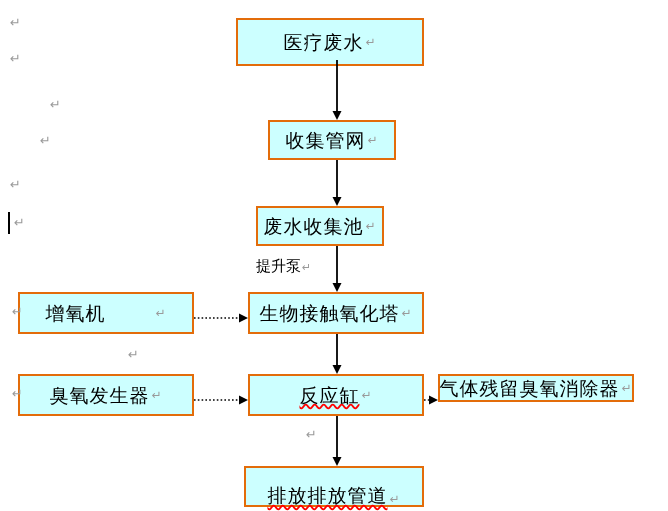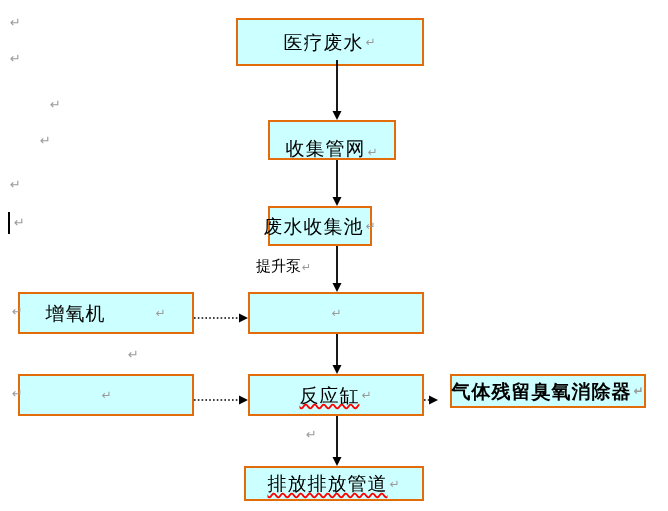--- a/index.html
+++ b/index.html
@@ -79,47 +79,49 @@
   }
 </style>
 </head>
 <body>
 
 <div id="canvas">
     <div class="node" style="left: 236px; top: 18px; width: 188px; height: 48px; background: rgb(204, 255, 255); border-color: rgb(227, 108, 10);">
       <span class="label-text">医疗废水</span>
       <span class="pilcrow" style="color: rgb(154, 154, 154);">↵</span>
     </div>
-    <div class="node" style="left: 268px; top: 120px; width: 128px; height: 40px; background: rgb(204, 255, 255); border-color: rgb(227, 108, 10); align-items: flex-end;">
+    <div class="node" style="left: 268px; top: 120px; width: 128px; height: 40px; background: rgb(204, 255, 255); border-color: rgb(227, 108, 10);">
       <span class="label-text">收集管网</span>
       <span class="pilcrow" style="color: rgb(154, 154, 154);">↵</span>
     </div>
-    <div class="node" style="left: 268px; top: 206px; width: 104px; height: 40px; background: rgb(204, 255, 255); border-color: rgb(227, 108, 10);">
+    <div class="node" style="left: 256px; top: 206px; width: 128px; height: 40px; background: rgb(204, 255, 255); border-color: rgb(227, 108, 10);">
       <span class="label-text">废水收集池</span>
       <span class="pilcrow" style="color: rgb(154, 154, 154);">↵</span>
     </div>
     <div class="node" style="left: 248px; top: 292px; width: 176px; height: 42px; background: rgb(204, 255, 255); border-color: rgb(227, 108, 10);">
+      <span class="label-text">生物接触氧化塔</span>
       <span class="pilcrow" style="color: rgb(154, 154, 154);">↵</span>
     </div>
     <div class="node" style="left: 18px; top: 292px; width: 176px; height: 42px; background: rgb(204, 255, 255); border-color: rgb(227, 108, 10); gap: 48px;">
       <span class="label-text">增氧机</span>
       <span class="pilcrow" style="color: rgb(154, 154, 154);">↵</span>
     </div>
     <div class="node" style="left: 18px; top: 374px; width: 176px; height: 42px; background: rgb(204, 255, 255); border-color: rgb(227, 108, 10);">
+      <span class="label-text">臭氧发生器</span>
       <span class="pilcrow" style="color: rgb(154, 154, 154);">↵</span>
     </div>
     <div class="node misspelled" style="left: 248px; top: 374px; width: 176px; height: 42px; background: rgb(204, 255, 255); border-color: rgb(227, 108, 10); text-align: center;">
       <span class="label-text">反应缸</span>
       <span class="pilcrow" style="color: rgb(154, 154, 154);">↵</span>
     </div>
-    <div class="node" style="left: 450px; top: 374px; width: 196px; height: 34px; background: rgb(204, 255, 255); border-color: rgb(227, 108, 10); font-weight: bold;">
+    <div class="node" style="left: 438px; top: 374px; width: 196px; height: 28px; background: rgb(204, 255, 255); border-color: rgb(227, 108, 10);">
       <span class="label-text">气体残留臭氧消除器</span>
       <span class="pilcrow" style="color: rgb(154, 154, 154);">↵</span>
     </div>
-    <div class="node misspelled" style="left: 244px; top: 466px; width: 180px; height: 35px; background: rgb(204, 255, 255); border-color: rgb(227, 108, 10);">
+    <div class="node misspelled" style="left: 244px; top: 466px; width: 180px; height: 41px; background: rgb(204, 255, 255); border-color: rgb(227, 108, 10); align-items: flex-end;">
       <span class="label-text">排放排放管道</span>
       <span class="pilcrow" style="color: rgb(154, 154, 154);">↵</span>
     </div>
     <div class="side-label" style="left: 256px; top: 258px;"><span>提升泵</span><span class="pilcrow" style="color: rgb(154, 154, 154);">↵</span></div>
     <div class="arrow" style="left: 330px; top: 60px;">
       <svg width="14" height="60" viewBox="0 0 14 60">
         <line x1="7" y1="0" x2="7" y2="52" stroke="#000000" stroke-width="1.8"></line>
         <polygon points="2.5,51 11.5,51 7,60" fill="#000000"></polygon>
       </svg>
     </div>

